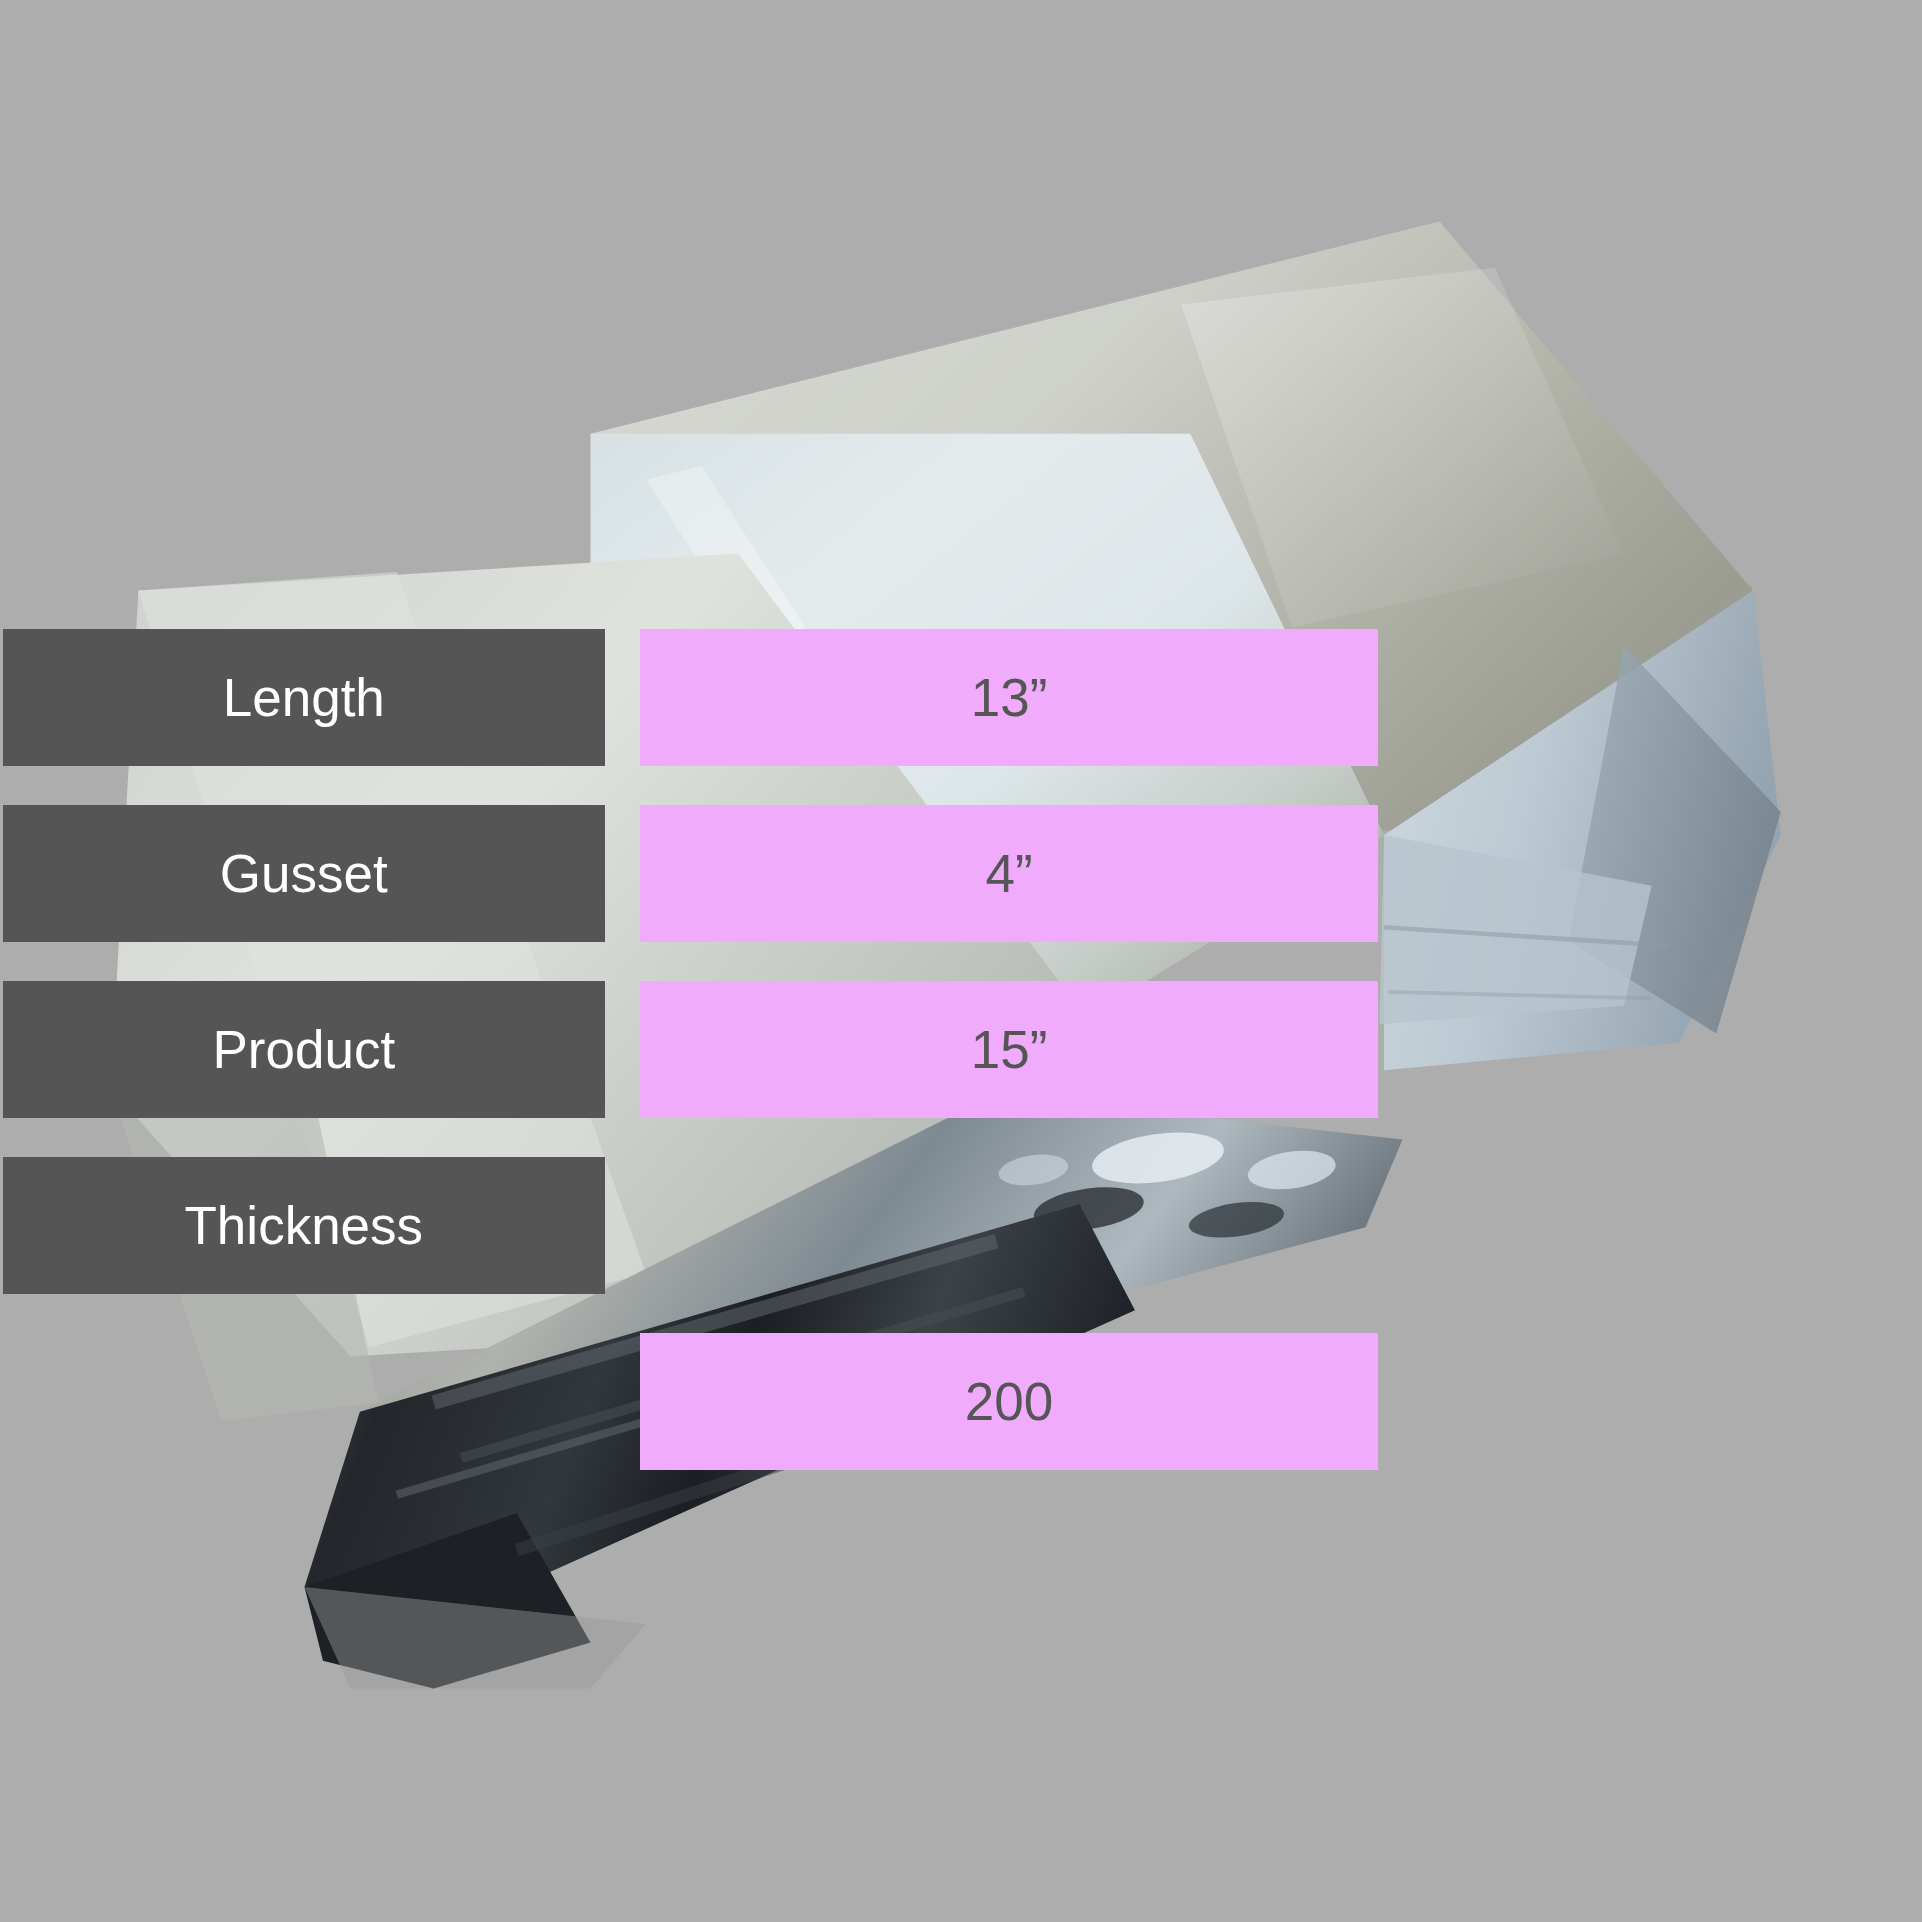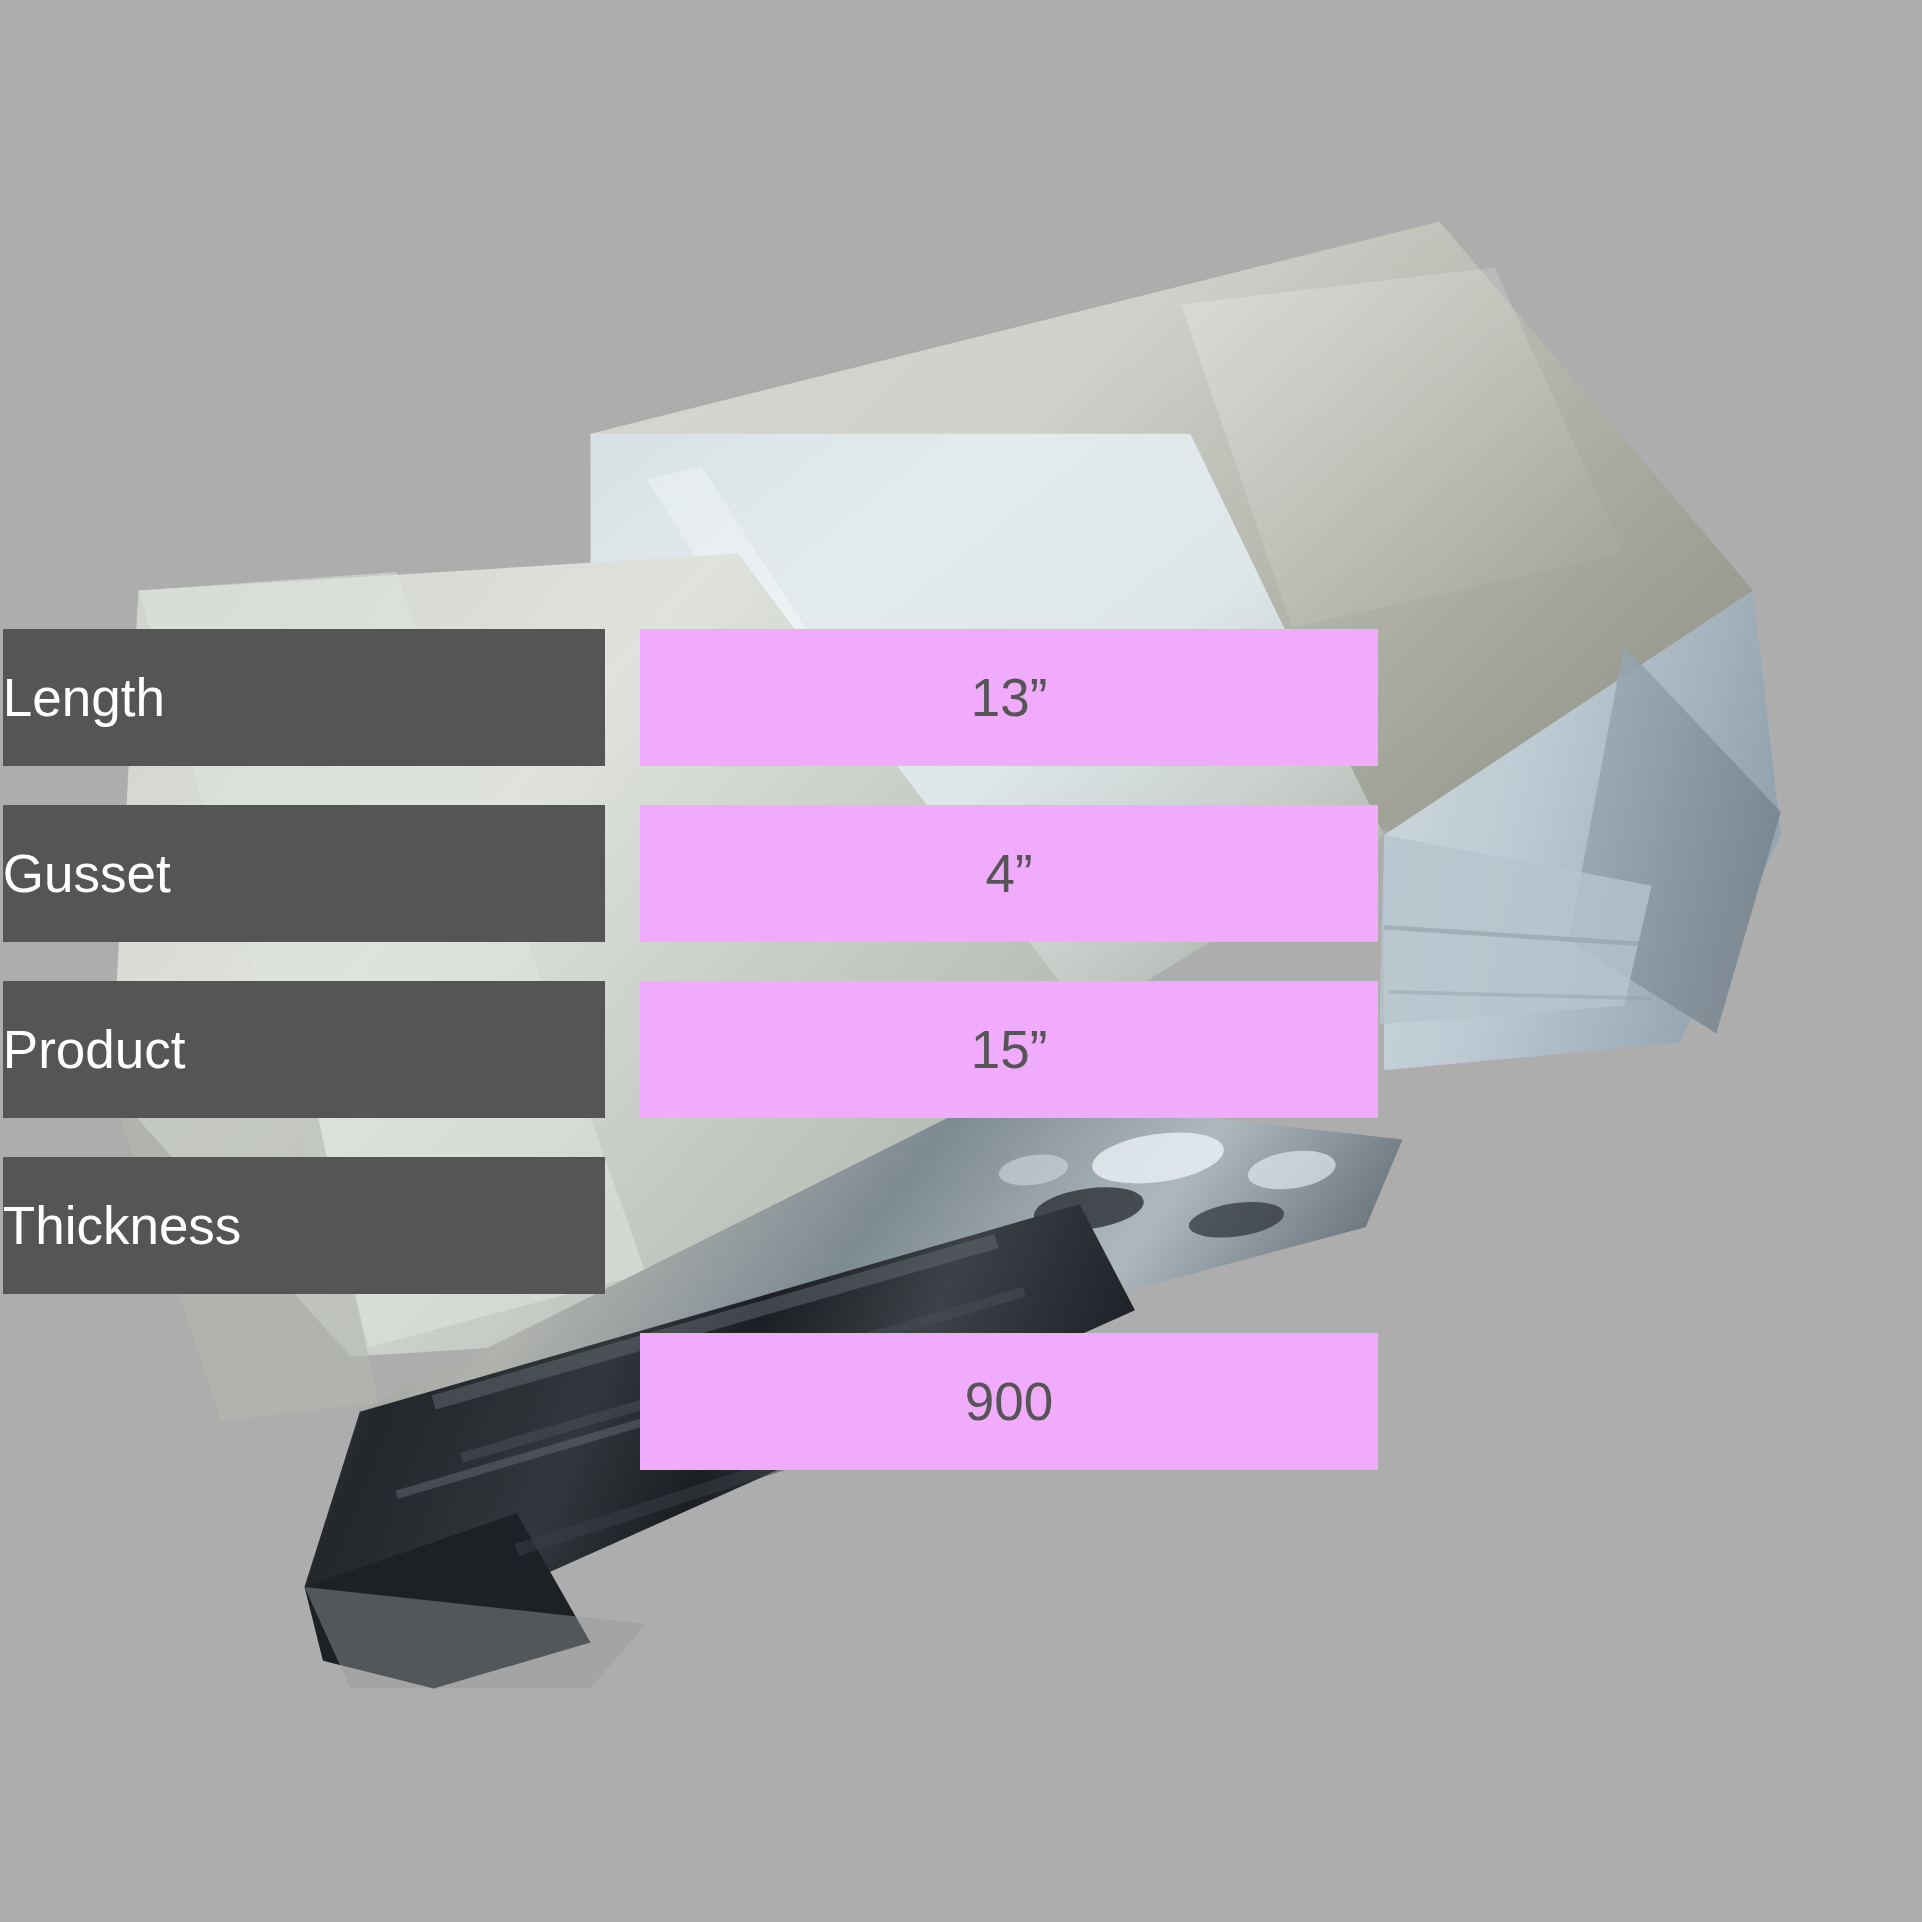--- a/index.html
+++ b/index.html
@@ -60,21 +60,21 @@
   }
   .spec-label-box {
     position: absolute;
     left: 2.8px;
     top: 0;
     width: 602px;
     height: 137px;
     background: #555555;
     display: flex;
     align-items: center;
-    justify-content: flex-start;
+    justify-content: center;
   }
   .spec-label-text {
     color: #ffffff;
     font-size: 53px;
     font-weight: 400;
     line-height: 1;
     letter-spacing: 0px;
     white-space: nowrap;
   }
   .spec-value-box {
@@ -228,20 +228,20 @@
     </div>
 
     <div class="spec-row">
       <div class="spec-label-box">
         <span class="spec-label-text">Thickness</span>
       </div>
     </div>
 
     <div class="spec-row">
       <div class="spec-value-box">
-        <span class="spec-value-text">900</span>
+        <span class="spec-value-text">200</span>
       </div>
     </div>
 
   </div>
 
 </div>
 
 
 </body></html>

